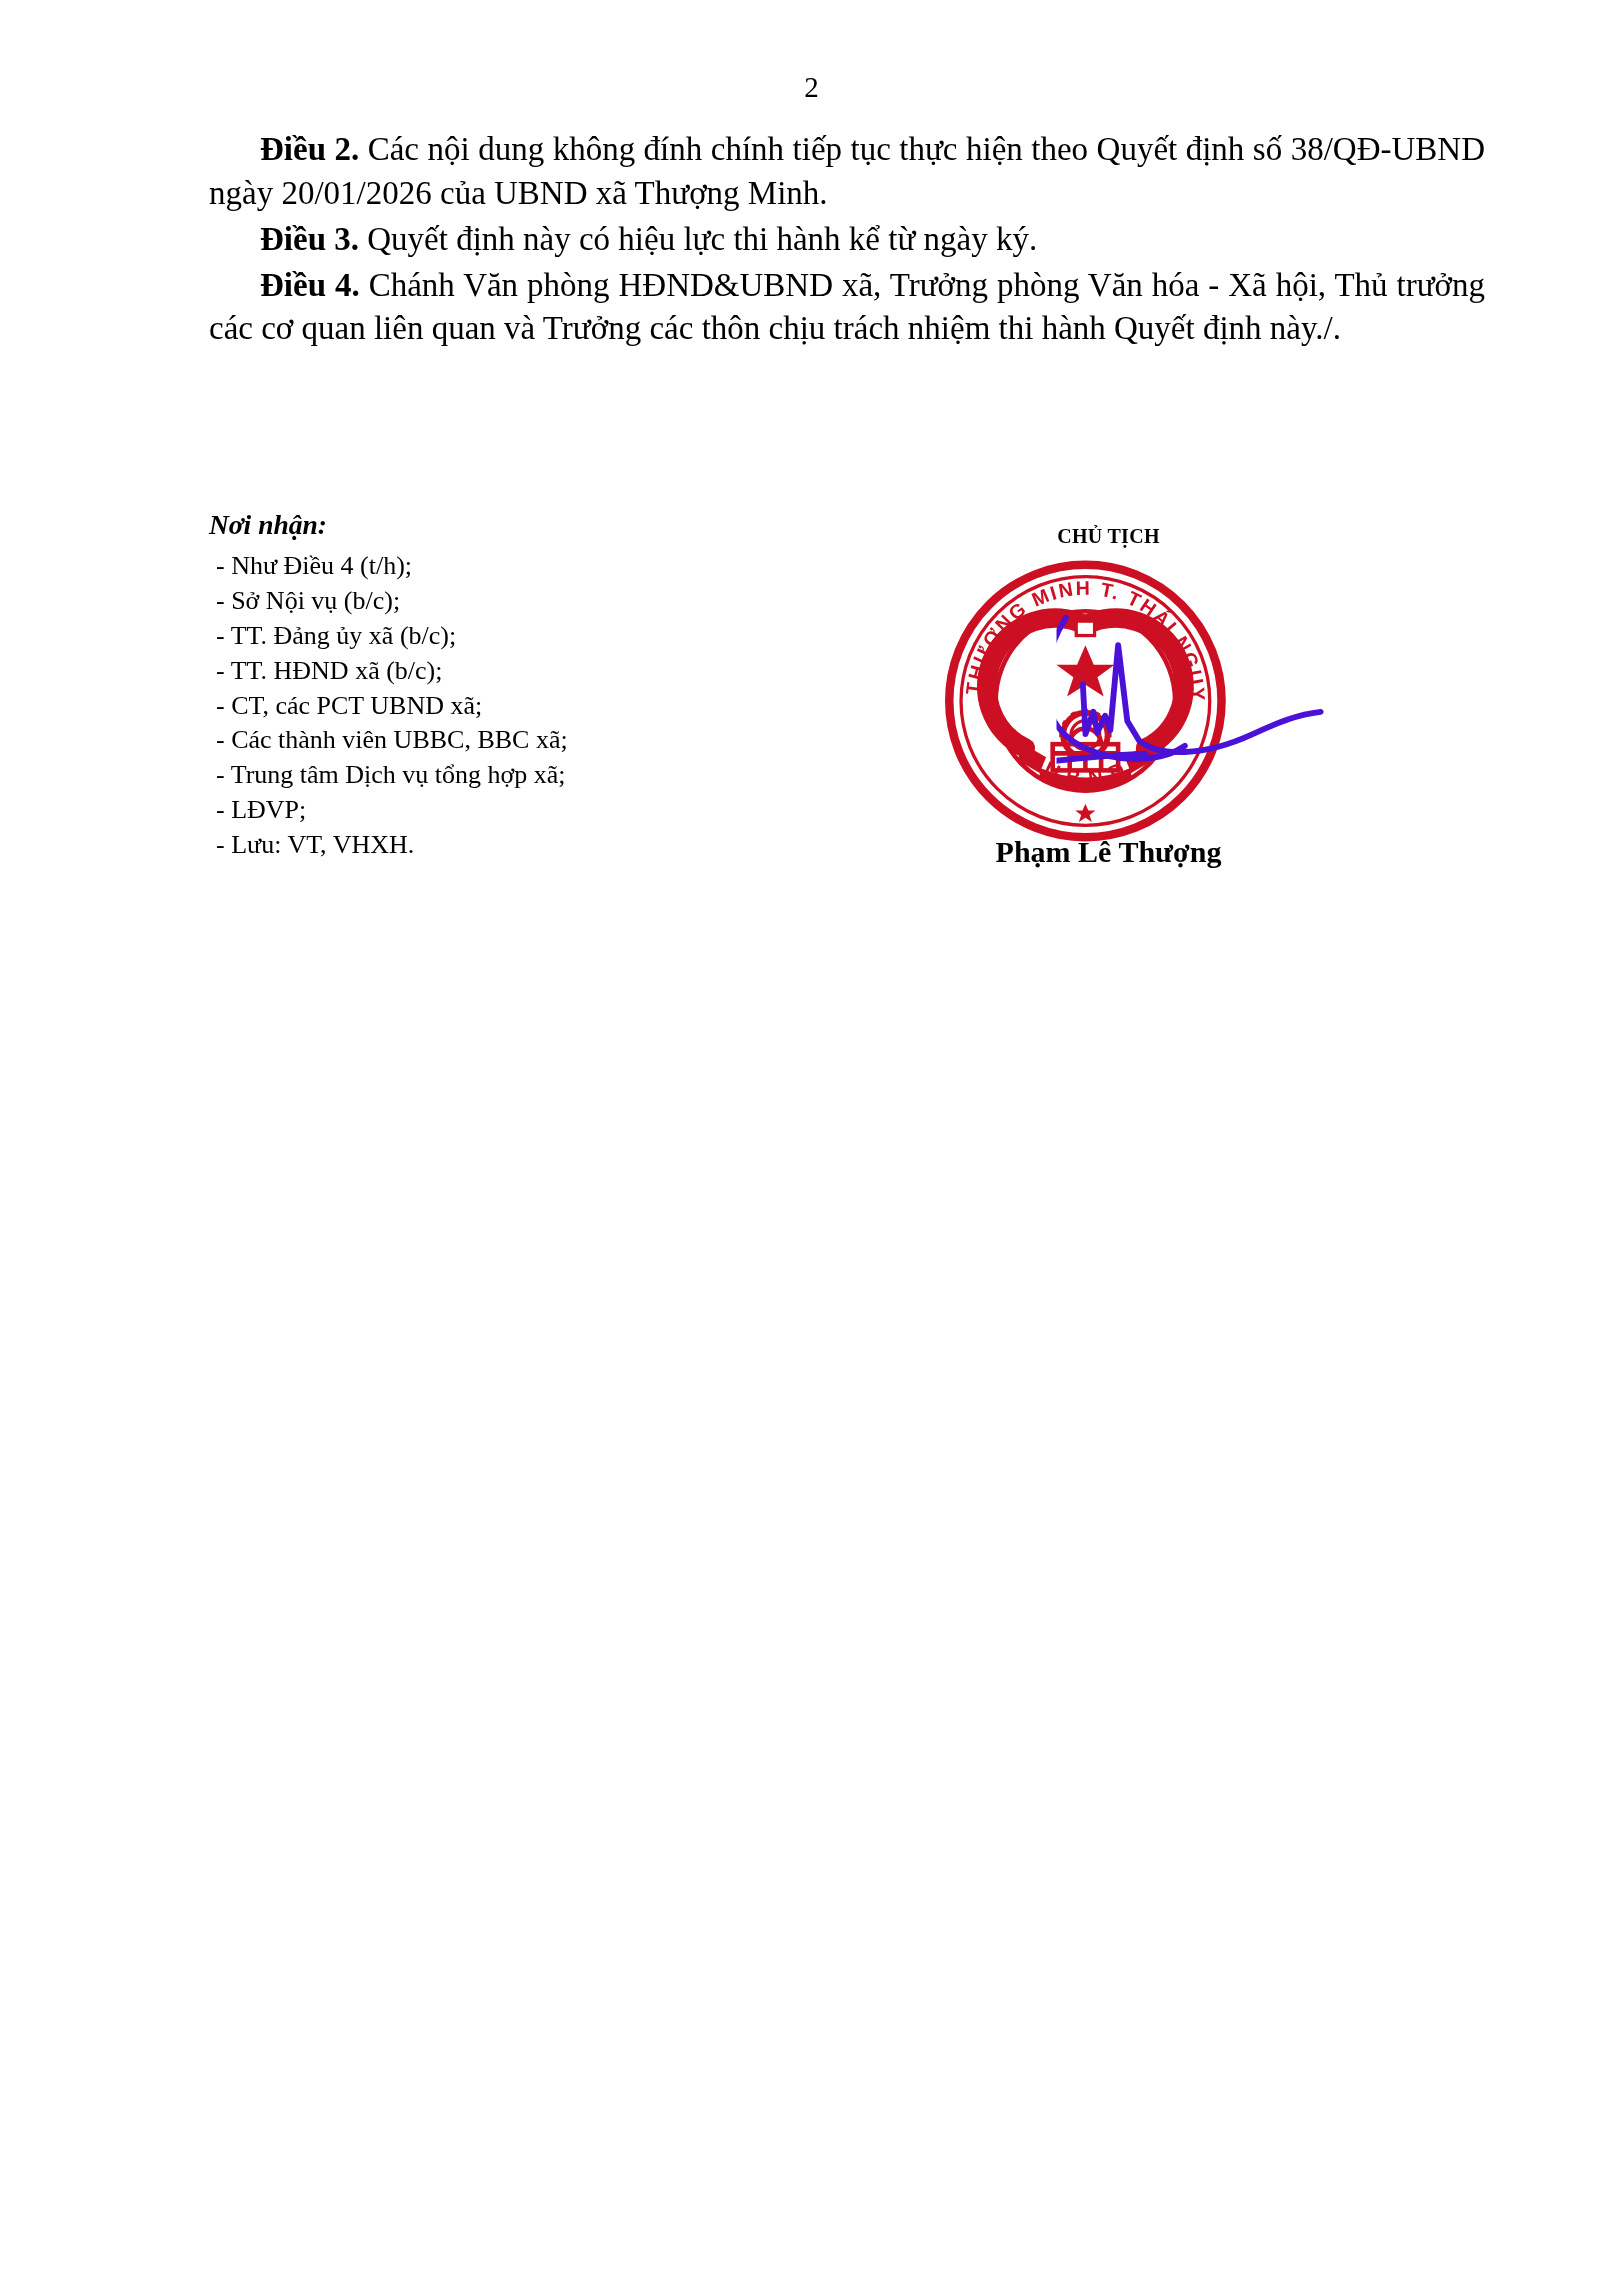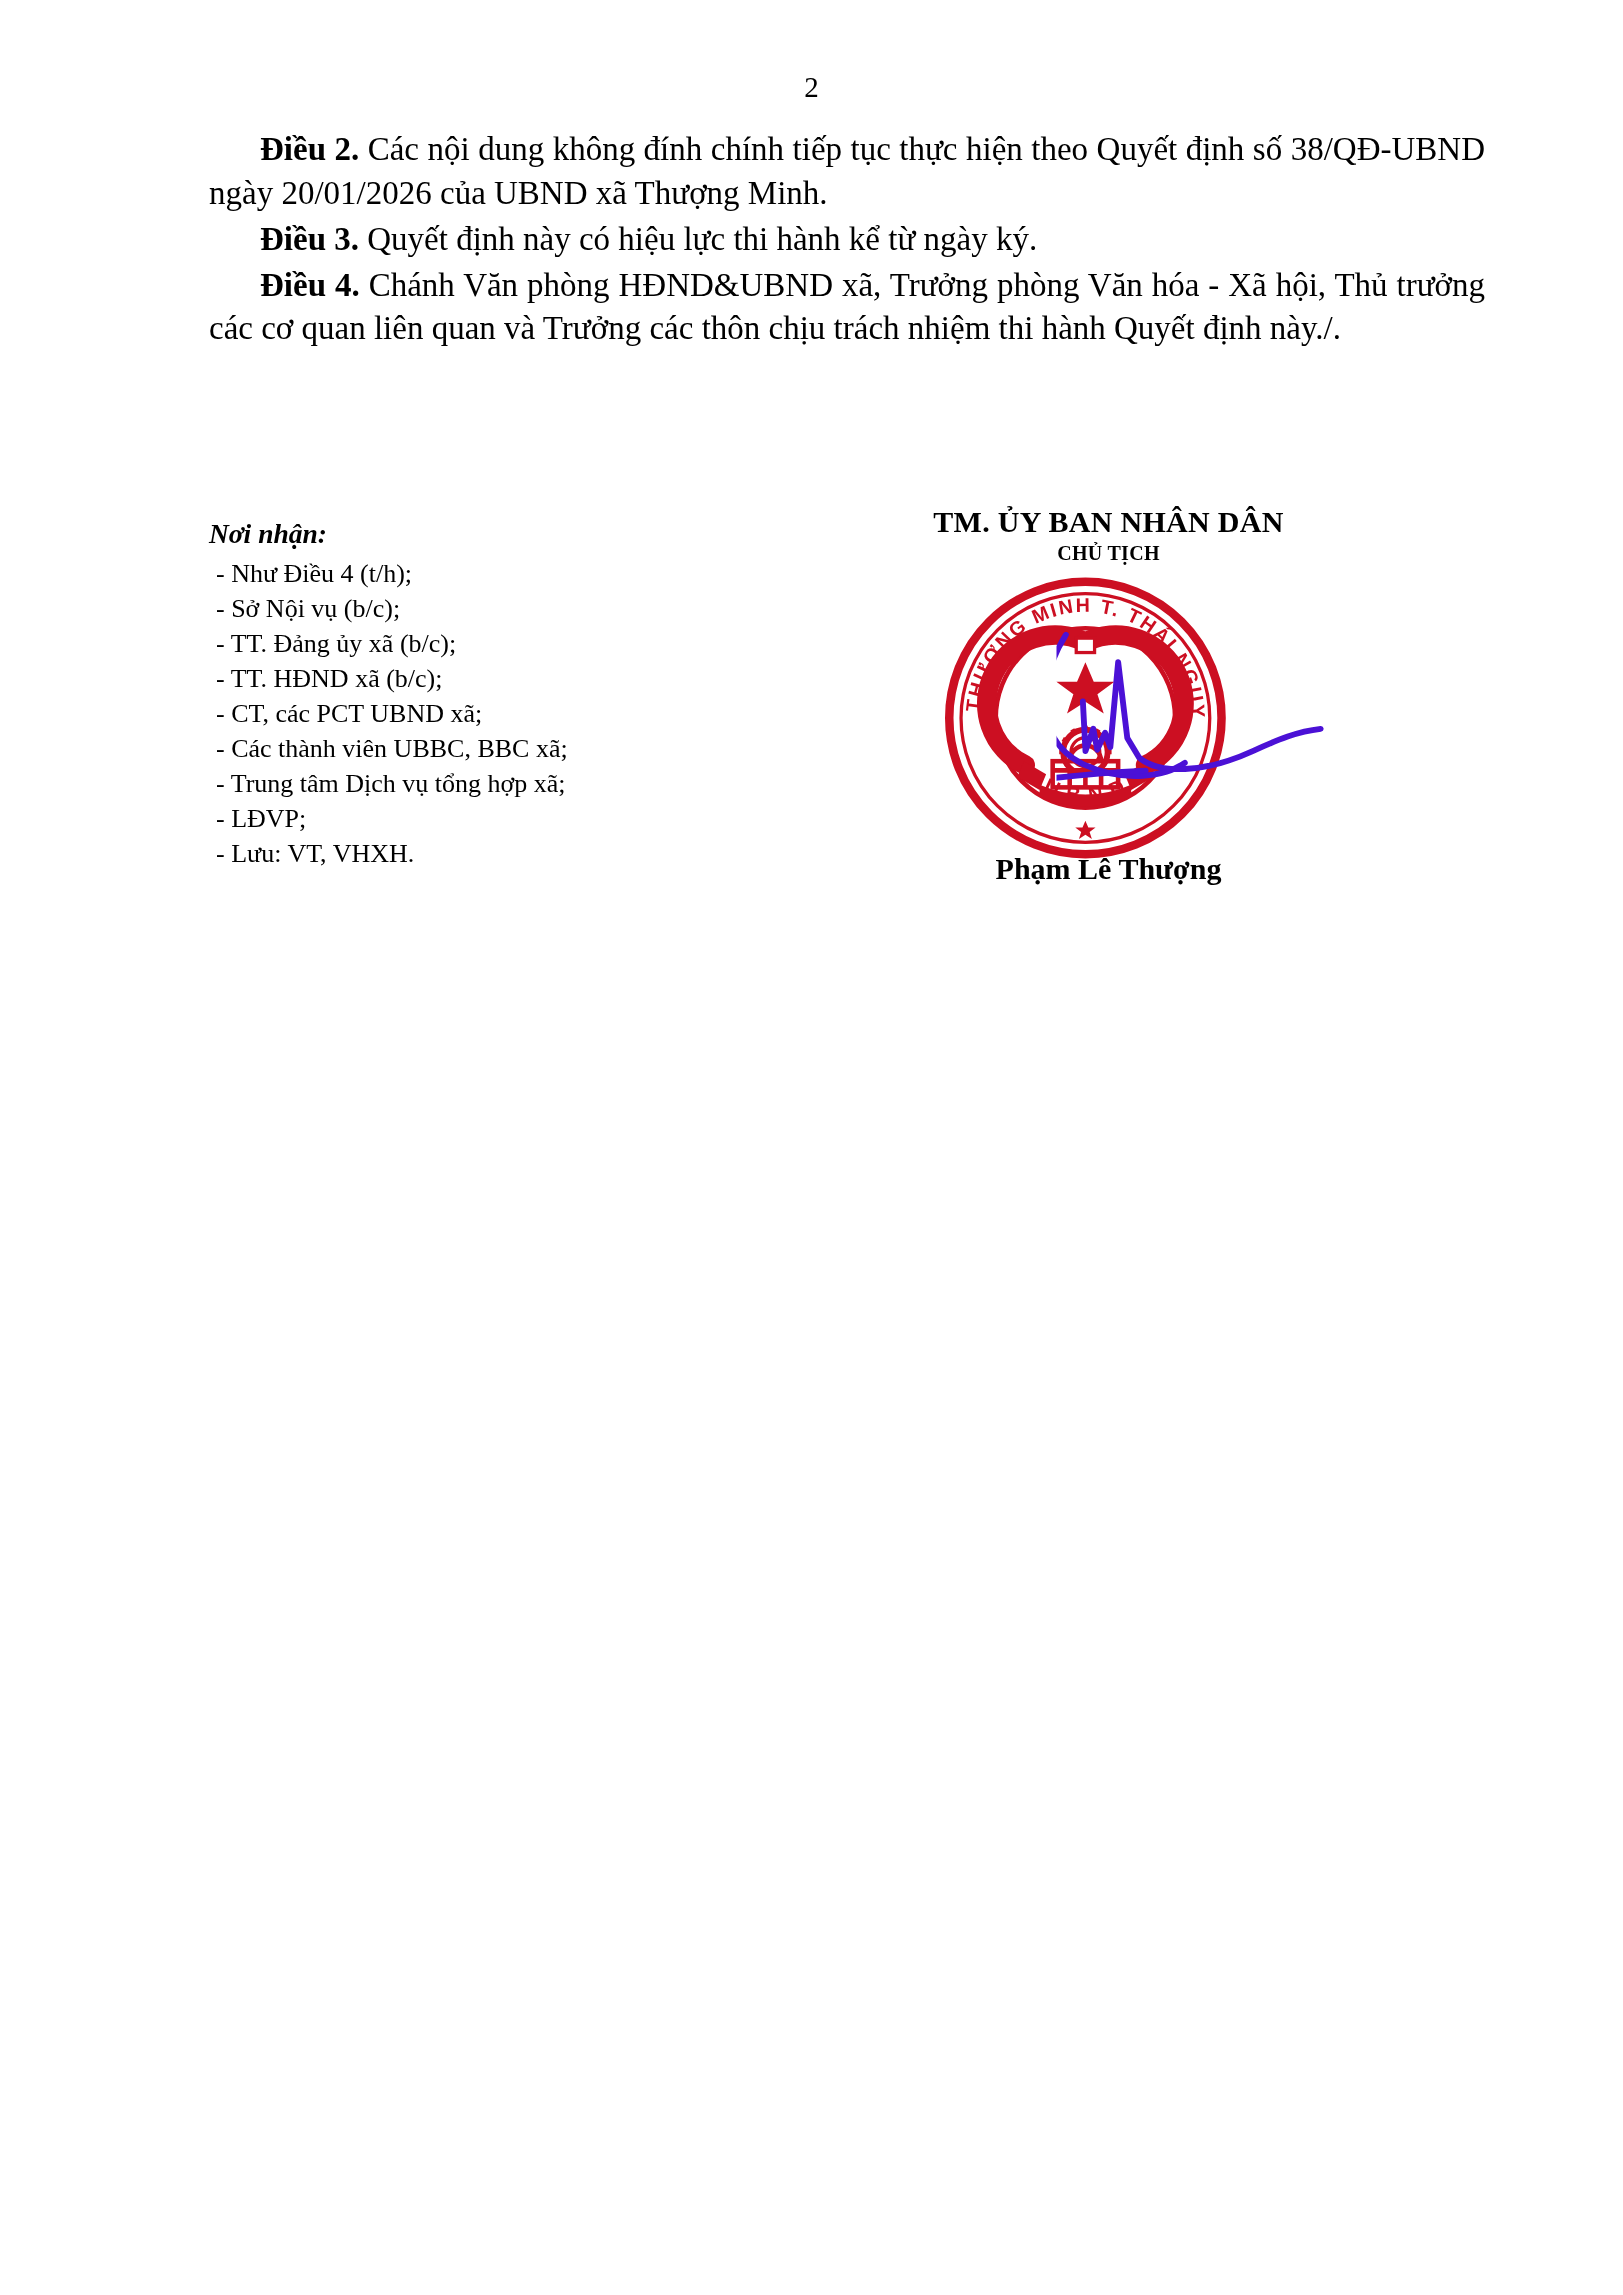--- a/index.html
+++ b/index.html
@@ -47,21 +47,21 @@
     font-weight: bold;
   }
 
   
   .lower {
     position: absolute;
     left: 209px;
     top: 504px;
     width: 1276px;
     display: flex;
-    align-items: center;
+    align-items: flex-end;
   }
 
   .recipients {
     width: 523px;
     flex: 0 0 523px;
     padding-top: 5.2px;
   }
   .recipients-title {
     font-size: 27.5px;
     font-weight: bold;
@@ -168,21 +168,20 @@
         <li>- CT, các PCT UBND xã;</li>
         <li>- Các thành viên UBBC, BBC xã;</li>
         <li>- Trung tâm Dịch vụ tổng hợp xã;</li>
         <li>- LĐVP;</li>
         <li>- Lưu: VT, VHXH.</li>
       </ul>
     </div>
 
     <div class="signature">
 
-      <div class="sig-line1">TM. ỦY BAN NHÂN DÂN</div>
       <div class="sig-line2">CHỦ TỊCH</div>
 
       <div class="seal-stage">
 
         <div class="seal-wrap">
           <svg viewBox="0 0 440 440" xmlns="http://www.w3.org/2000/svg">
             <defs>
               <path id="sealTopArc" d="M 58 220 A 162 162 0 0 1 382 220"></path>
               <path id="sealBotArc" d="M 92 220 A 128 128 0 0 0 348 220"></path>
             </defs>

